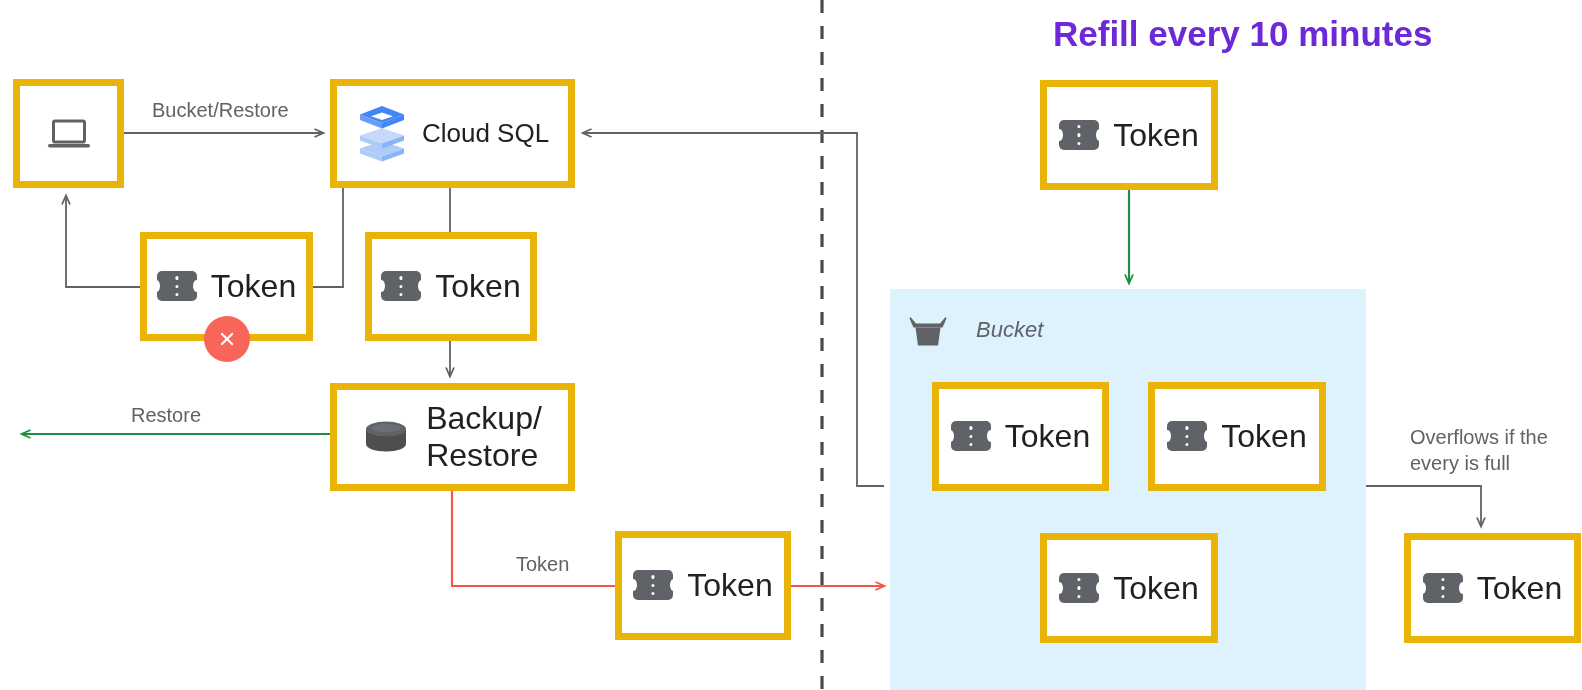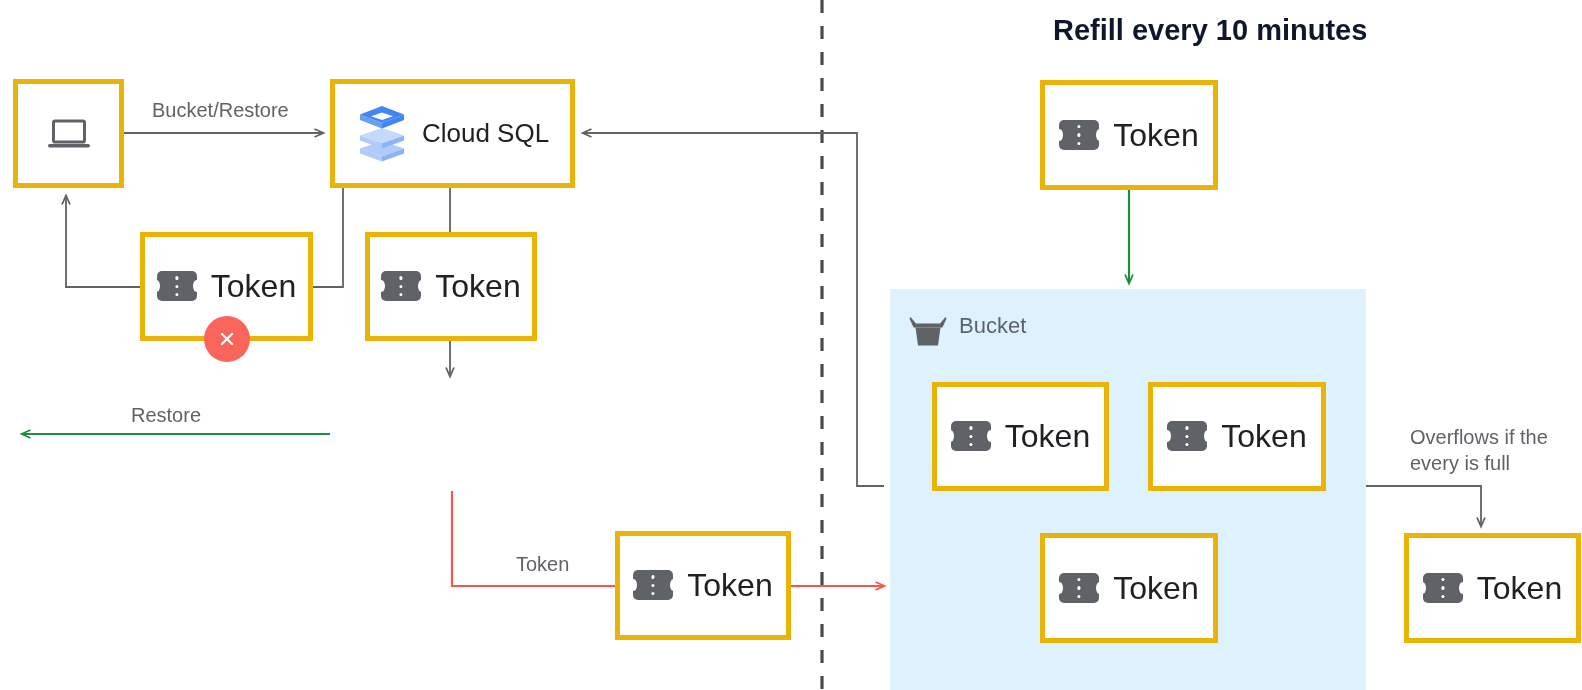--- a/index.html
+++ b/index.html
@@ -1,20 +1,20 @@
 <!DOCTYPE html>
 <html><head>
 <meta charset="utf-8">
 <style>
   html,body{margin:0;padding:0;background:#fff;}
   body{font-family:"Liberation Sans",sans-serif;-webkit-font-smoothing:antialiased;}
   #stage{position:relative;width:1582px;height:690px;overflow:hidden;background:#fff;}
   #svg-layer{position:absolute;left:0;top:0;width:1582px;height:690px;}
 
-  .node{position:absolute;box-sizing:border-box;background:#fff;border:5px solid #eab308;
+  .node{position:absolute;box-sizing:border-box;background:#fff;border:7px solid #eab308;
         display:flex;align-items:center;justify-content:center;}
   .node-inner{display:flex;align-items:center;gap:14px;}
   .node-label{font-size:32px;color:#202124;line-height:1.15;white-space:pre-line;}
   .node-label.sql{font-size:26px;}
 
   
   .tok{position:relative;width:40px;height:30px;flex:0 0 auto;}
   .tok .body{position:absolute;left:0;top:0;width:40px;height:30px;background:#5f6368;border-radius:5px;}
   .tok .notchL,.tok .notchR{position:absolute;top:9px;width:7px;height:12px;background:#fff;border-radius:50%;}
   .tok .notchL{left:-3.5px;}
@@ -31,29 +31,29 @@
 
   
   .dbicon{width:46px;height:38px;position:relative;flex:0 0 auto;}
 
   
   .errbadge{position:absolute;width:46px;height:46px;border-radius:50%;background:#f9655b;
             display:flex;align-items:center;justify-content:center;}
 
   
   #bucket-region{position:absolute;background:#ddf2fd;}
-  #bucket-header{position:absolute;display:flex;align-items:flex-start;gap:11px;}
+  #bucket-header{position:absolute;display:flex;align-items:center;gap:28px;font-style:italic;}
   #bucket-header .bkt-label{font-size:22px;color:#5f6368;}
   .bkticon{width:40px;height:34px;position:relative;flex:0 0 auto;}
 
   
   .edge-label{position:absolute;font-size:20px;color:#5f6368;line-height:1.3;white-space:pre-line;}
 
   
-  #page-title{position:absolute;font-size:29px;font-weight:bold;color:#0f172a;white-space:nowrap;}
+  #page-title{position:absolute;font-size:35px;font-weight:bold;color:#6d28d9;white-space:nowrap;}
 </style>
 </head>
 <body>
 
 <div id="stage">
 
   <svg id="svg-layer" viewBox="0 0 1582 690" xmlns="http://www.w3.org/2000/svg">
     <defs>
       <marker id="ah-gray" markerWidth="12" markerHeight="12" refX="9.5" refY="5" orient="auto" markerUnits="userSpaceOnUse">
         <path d="M1,1 L10,5 L1,9" fill="none" stroke="#5f6368" stroke-width="1.8"></path>
@@ -167,20 +167,33 @@
         <span class="perf">
             <i></i>
             <i></i>
             <i></i>
           </span>
       </span>
       <span class="node-label">Token</span>
     </div>
   </div>
 
+  <div class="node" style="left:330px;top:383px;width:245px;height:108px;">
+    <div class="node-inner" style="gap:17px;">
+      <span class="dbicon">
+        <svg viewBox="0 0 46 38" width="46" height="38" xmlns="http://www.w3.org/2000/svg">
+          <path d="M3,11 L3,26 C3,30.5 12,33.5 23,33.5 C34,33.5 43,30.5 43,26 L43,11 Z" fill="#4e4e4e"></path>
+          <ellipse cx="23" cy="11" rx="20" ry="7.5" fill="#5f6368"></ellipse>
+          <ellipse cx="23" cy="10" rx="15" ry="4.2" fill="#6b6f73"></ellipse>
+        </svg>
+      </span>
+      <span class="node-label">Backup/
+Restore</span>
+    </div>
+  </div>
 
   <div class="node" style="left:615px;top:531px;width:176px;height:109px;">
     <div class="node-inner">
       <span class="tok">
         <span class="body"></span>
           <span class="notchL"></span>
           <span class="notchR"></span>
         <span class="perf">
             <i></i>
             <i></i>

